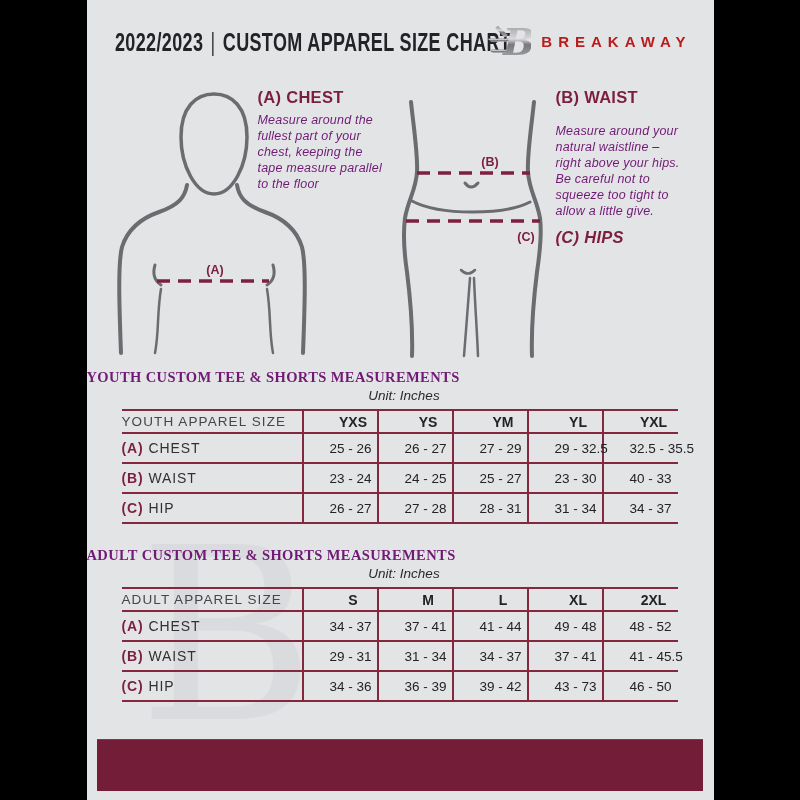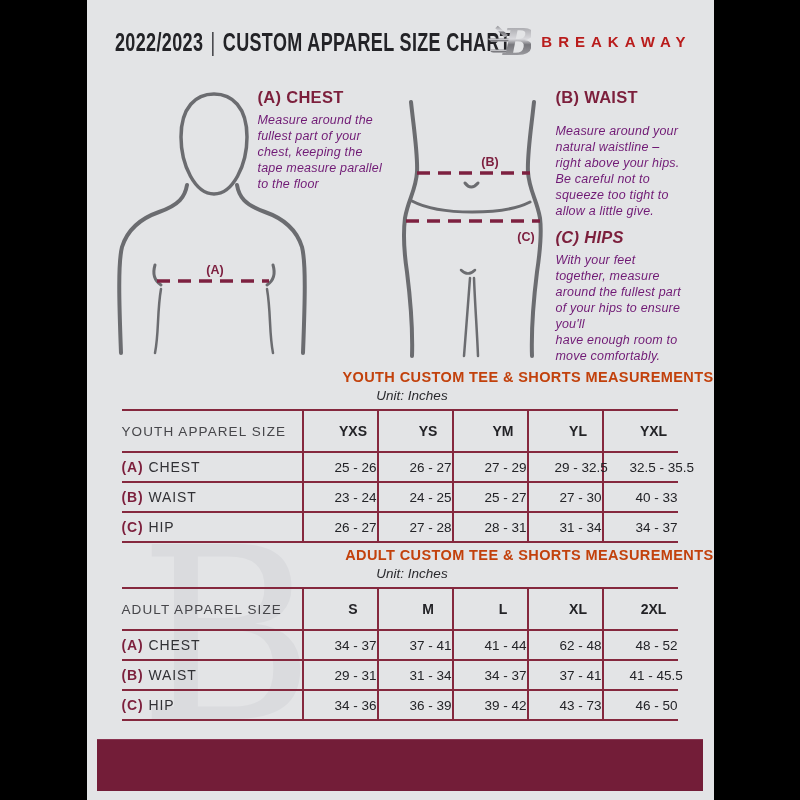--- a/index.html
+++ b/index.html
@@ -44,53 +44,53 @@
   }
   .inst-text{
     position:absolute;z-index:1;font-size:12.5px;font-style:italic;font-weight:500;
     color:#701a75;line-height:1.28;white-space:pre-line;letter-spacing:.2px;
   }
   .h-a{left:171px;top:88px;}   .t-a{left:171px;top:112px;width:150px;}
   .h-b{left:469px;top:88px;}   .t-b{left:469px;top:123px;width:152px;}
   .h-c{left:469px;top:228px;font-style:italic;}  .t-c{left:469px;top:252px;width:152px;}
   
   .tbl-title{
-    position:absolute;left:0;width:627px;text-align:right;z-index:1;
-    font-size:14.5px;font-weight:700;color:#c2410c;letter-spacing:.4px;
+    position:absolute;left:0;width:627px;text-align:left;z-index:1;
+    font-size:14.5px;font-weight:700;color:#701a75;letter-spacing:.4px;font-family:Liberation Serif, serif;
   }
   .tbl-unit{
-    position:absolute;left:12px;width:627px;text-align:center;z-index:1;
+    position:absolute;left:4px;width:627px;text-align:center;z-index:1;
     font-size:13.5px;font-style:italic;font-weight:500;color:#2a2a2e;
   }
   .yt-title{top:369px;} .yt-unit{top:388px;}
   .at-title{top:547px;} .at-unit{top:566px;}
   table.size{
     position:absolute;left:35px;width:556px;z-index:1;
     border-collapse:collapse;table-layout:fixed;
   }
   .yt-table{top:409px;} .at-table{top:587px;}
   table.size col.c-label{width:181px;}
   table.size col.c-val{width:75px;}
-  table.size thead tr{border-top:2px solid #85283e;border-bottom:2px solid #85283e;height:42px;}
+  table.size thead tr{border-top:2px solid #85283e;border-bottom:2px solid #85283e;height:23px;}
   table.size tbody tr{border-bottom:2px solid #85283e;height:30px;}
   table.size th, table.size td{
     padding:0;vertical-align:middle;background:transparent;
   }
   table.size th + th, table.size td + td{border-left:2px solid #85283e;padding-left:26px;}
   .cell-label{
     text-align:left;padding-left:13px;font-size:13.5px;font-weight:400;
     color:#46464a;letter-spacing:1.1px;white-space:nowrap;
   }
   .row-label{
     text-align:left;padding-left:13px;font-size:14px;font-weight:500;
     color:#313135;letter-spacing:.9px;white-space:nowrap;
   }
   .row-label .abc{font-weight:800;color:#7c1f3c;}
   .col-head{text-align:center;font-size:14px;font-weight:700;color:#232327;}
-  .cell-val{text-align:right;font-size:13.5px;font-weight:500;color:#232327;white-space:nowrap;}
+  .cell-val{text-align:left;font-size:13.5px;font-weight:500;color:#232327;white-space:nowrap;}
   
   .footer-bar{
     position:absolute;left:10px;top:739px;width:606px;height:51px;z-index:3;
     background:#731d38;border-top:1px solid #8a3350;
   }
 </style>
 </head>
 <body>
 
 <div class="page">
@@ -157,27 +157,20 @@
 tape measure parallel
 to the floor</div>
   <div class="inst-heading h-b">(B) WAIST</div>
   <div class="inst-text t-b">Measure around your
 natural waistline –
 right above your hips.
 Be careful not to
 squeeze too tight to
 allow a little give.</div>
   <div class="inst-heading h-c">(C) HIPS</div>
-  <div class="inst-text t-c">With your feet
-together, measure
-around the fullest part
-of your hips to ensure
-you'll
-have enough room to
-move comfortably.</div>
 
   <div class="tbl-title yt-title">YOUTH CUSTOM TEE &amp; SHORTS MEASUREMENTS</div>
   <div class="tbl-unit yt-unit">Unit: Inches</div>
   <table class="size yt-table">
     <colgroup>
         <col class="c-label">
         <col class="c-val">
         <col class="c-val">
         <col class="c-val">
         <col class="c-val">
@@ -200,21 +193,21 @@
         <td class="cell-val">26 - 27</td>
         <td class="cell-val">27 - 29</td>
         <td class="cell-val">29 - 32.5</td>
         <td class="cell-val">32.5 - 35.5</td>
       </tr>
       <tr>
         <td class="row-label"><span class="abc">(B)</span> <span>WAIST</span></td>
         <td class="cell-val">23 - 24</td>
         <td class="cell-val">24 - 25</td>
         <td class="cell-val">25 - 27</td>
-        <td class="cell-val">27 - 30</td>
+        <td class="cell-val">23 - 30</td>
         <td class="cell-val">40 - 33</td>
       </tr>
       <tr>
         <td class="row-label"><span class="abc">(C)</span> <span>HIP</span></td>
         <td class="cell-val">26 - 27</td>
         <td class="cell-val">27 - 28</td>
         <td class="cell-val">28 - 31</td>
         <td class="cell-val">31 - 34</td>
         <td class="cell-val">34 - 37</td>
       </tr>
@@ -241,21 +234,21 @@
         <th class="col-head">XL</th>
         <th class="col-head">2XL</th>
       </tr>
     </thead>
     <tbody>
       <tr>
         <td class="row-label"><span class="abc">(A)</span> <span>CHEST</span></td>
         <td class="cell-val">34 - 37</td>
         <td class="cell-val">37 - 41</td>
         <td class="cell-val">41 - 44</td>
-        <td class="cell-val">62 - 48</td>
+        <td class="cell-val">49 - 48</td>
         <td class="cell-val">48 - 52</td>
       </tr>
       <tr>
         <td class="row-label"><span class="abc">(B)</span> <span>WAIST</span></td>
         <td class="cell-val">29 - 31</td>
         <td class="cell-val">31 - 34</td>
         <td class="cell-val">34 - 37</td>
         <td class="cell-val">37 - 41</td>
         <td class="cell-val">41 - 45.5</td>
       </tr>

